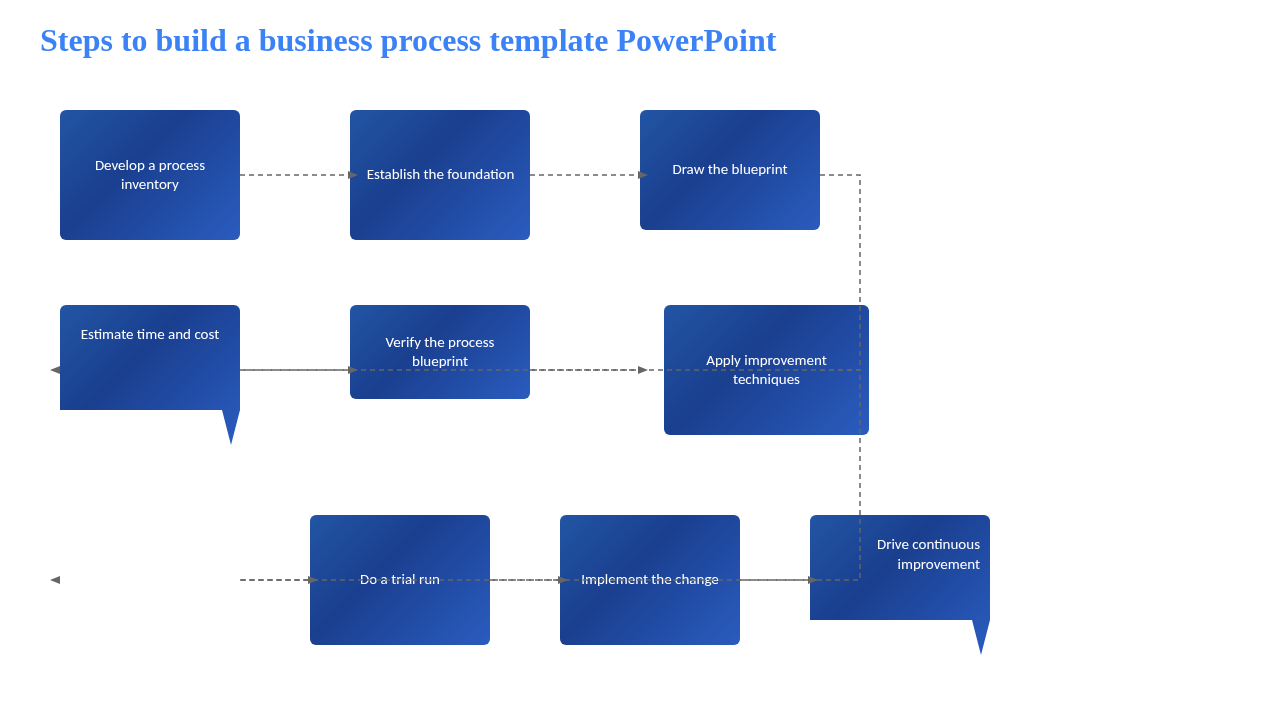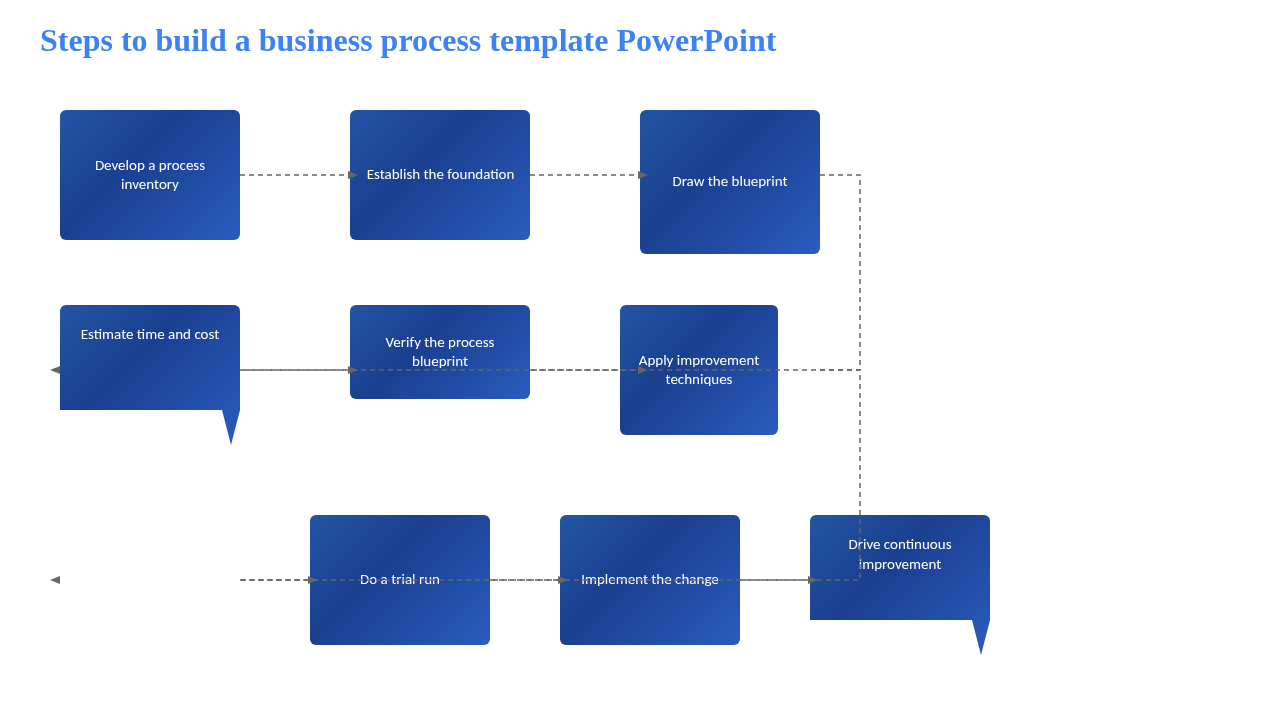--- a/index.html
+++ b/index.html
@@ -55,20 +55,21 @@
       border-radius: 6px;
       clip-path: polygon(0 0, 100% 0, 100% 75%, 95% 100%, 90% 75%, 0 75%);
       padding-bottom: 30px;
     }
 
     .box-banner-right {
       background: linear-gradient(135deg, #2255a4 0%, #1a3f8f 40%, #2a5cbf 100%);
       border-radius: 6px;
       clip-path: polygon(0 0, 100% 0, 100% 75%, 95% 100%, 90% 75%, 0 75%);
       padding-bottom: 30px;
+      text-align: right;
     }
 
     
     .connectors-svg {
       position: absolute;
       top: 0;
       left: 0;
       width: 100%;
       height: 100%;
       pointer-events: none;
@@ -84,33 +85,33 @@
 <div class="diagram-area">
 
   <div class="box box-rect" style="left:20px; top:20px; width:180px; height:130px;">
     <span>Develop a process inventory</span>
   </div>
 
   <div class="box box-rect" style="left:310px; top:20px; width:180px; height:130px;padding-left:11px;">
     <span>Establish the foundation</span>
   </div>
 
-  <div class="box box-rect" style="left:600px; top:20px; width:180px; height:144px;">
+  <div class="box box-rect" style="left:600px; top:20px; width:180px; height:120px;">
     <span>Draw the blueprint</span>
   </div>
 
   <div class="box box-banner" style="left:20px; top:215px; width:180px; height:140px; align-items:flex-start; padding-top:20px;">
     <span>Estimate time and cost</span>
   </div>
 
   <div class="box box-rect" style="left:310px; top:215px; width:180px; height:94px;">
     <span>Verify the process blueprint</span>
   </div>
 
-  <div class="box box-rect" style="left:580px; top:215px; width:158px; height:130px;">
+  <div class="box box-rect" style="left:624px; top:215px; width:205px; height:130px;">
     <span>Apply improvement techniques</span>
   </div>
 
 
   <div class="box box-rect" style="left:270px; top:425px; width:180px; height:130px;">
     <span>Do a trial run</span>
   </div>
 
   <div class="box box-rect" style="left:520px; top:425px; width:180px; height:130px;">
     <span>Implement the change</span>

